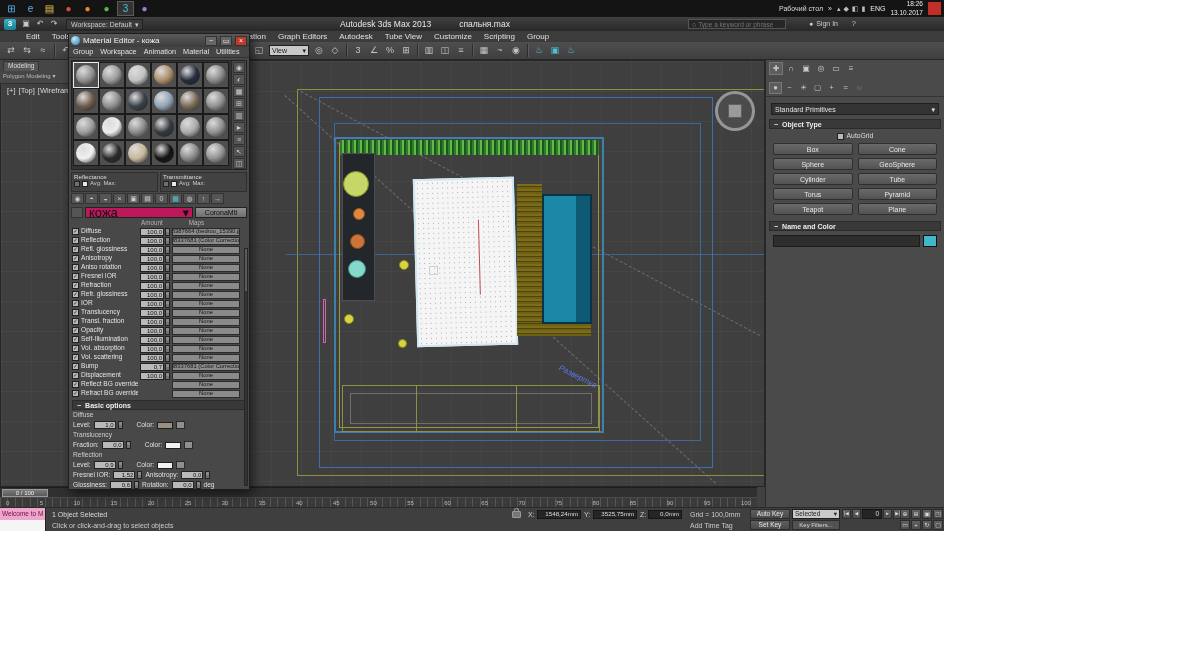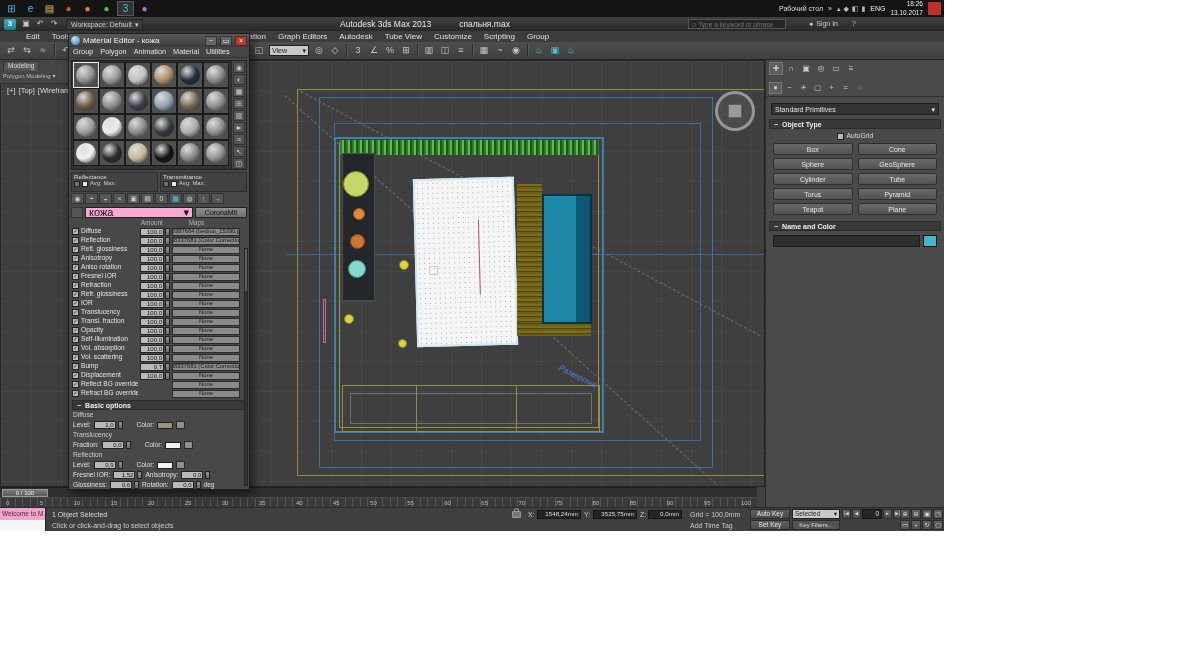--- a/index.html
+++ b/index.html
@@ -145,21 +145,21 @@
 .stat{flex:1;border:1px solid #2e2e2e;background:#424242;padding:1px 2px;font-size:5.8px;color:#ccc}
 .stat .t{font-size:6.2px;color:#ddd;margin-bottom:1px}
 .stat .row{display:flex;gap:2px;align-items:center}
 .sq{width:6px;height:6px;border:1px solid #222;display:inline-block}
 .sq.dark{background:#6f6f6f}.sq.light{background:#e8e8e8}
 .me-tools{display:flex;gap:1px;padding:1px 2px;height:13px;align-items:center}
 .sm2{width:13px;height:11px;font-size:7px;color:#ccc;background:#555;border:1px solid #333;display:flex;align-items:center;justify-content:center}
 .sm2.teal{color:#4cc3d4}
 .me-name{display:flex;gap:2px;padding:1px 2px;align-items:center;height:14px}
 .msq{width:12px;height:11px;background:#555;border:1px solid #333}
-.me-dd{flex:1;height:11px;background:#f9a8d4;color:#111;border:1px solid #222;display:flex;align-items:center;justify-content:space-between;padding:0 3px;font-size:11px}
+.me-dd{flex:1;height:11px;background:#be185d;color:#111;border:1px solid #222;display:flex;align-items:center;justify-content:space-between;padding:0 3px;font-size:13px}
 .me-class{width:52px;height:11px;background:linear-gradient(#8f8f8f,#6f6f6f);border:1px solid #222;color:#0f0f0f;font-size:7px;display:flex;align-items:center;justify-content:center}
 .me-cols{display:flex;font-size:6.3px;color:#b5b5b5;padding:0 4px;height:8px;align-items:center}
 .me-cols .c1{margin-left:68px}.me-cols .c2{margin-left:26px}
 .p-list{position:relative;padding-right:6px}
 .p-row{display:flex;align-items:center;gap:2px;padding:0 3px;height:9px}
 .chk{width:7px;height:7px;background:#b9b9b9;border:1px solid #222;color:#111;font-size:5.5px;line-height:5px;display:flex;align-items:center;justify-content:center}
 .p-label{width:57px;font-size:6.6px;color:#e4e4e4;white-space:nowrap;overflow:hidden}
 .spin{width:24px;height:8px;background:#b9b9b9;border:1px solid #222;color:#111;font-size:6px;display:flex;align-items:center;justify-content:flex-end;padding-right:1px}
 .sar{width:5px;height:8px;background:linear-gradient(#8a8a8a 50%,#747474 50%);border:1px solid #222;margin-left:-1px}
 .map-btn{flex:1;height:8px;background:#8a8a8a;border:1px solid #2a2a2a;color:#151515;font-size:5.8px;display:flex;align-items:center;justify-content:center;overflow:hidden;white-space:nowrap}
@@ -466,21 +466,21 @@
   <div class="me">
     <div class="me-title">
       <span class="me-ico"></span>
       <span class="me-ttl">Material Editor - кожа</span>
       <span class="me-btn">−</span>
       <span class="me-btn">▭</span>
       <span class="me-btn close">×</span>
     </div>
     <div class="me-menu">
       <span>Group</span>
-      <span>Polygon</span>
+      <span>Workspace</span>
       <span>Animation</span>
       <span>Material</span>
       <span>Utilities</span>
     </div>
     <div class="me-samples">
       <div class="slots">
         <span class="slot sel">
             <i class="sph" style="background: radial-gradient(circle at 35% 30%, rgba(255, 255, 255, 0.8), rgb(143, 143, 143) 50%, rgba(0, 0, 0, 0.6));"></i>
           </span>
         <span class="slot">

